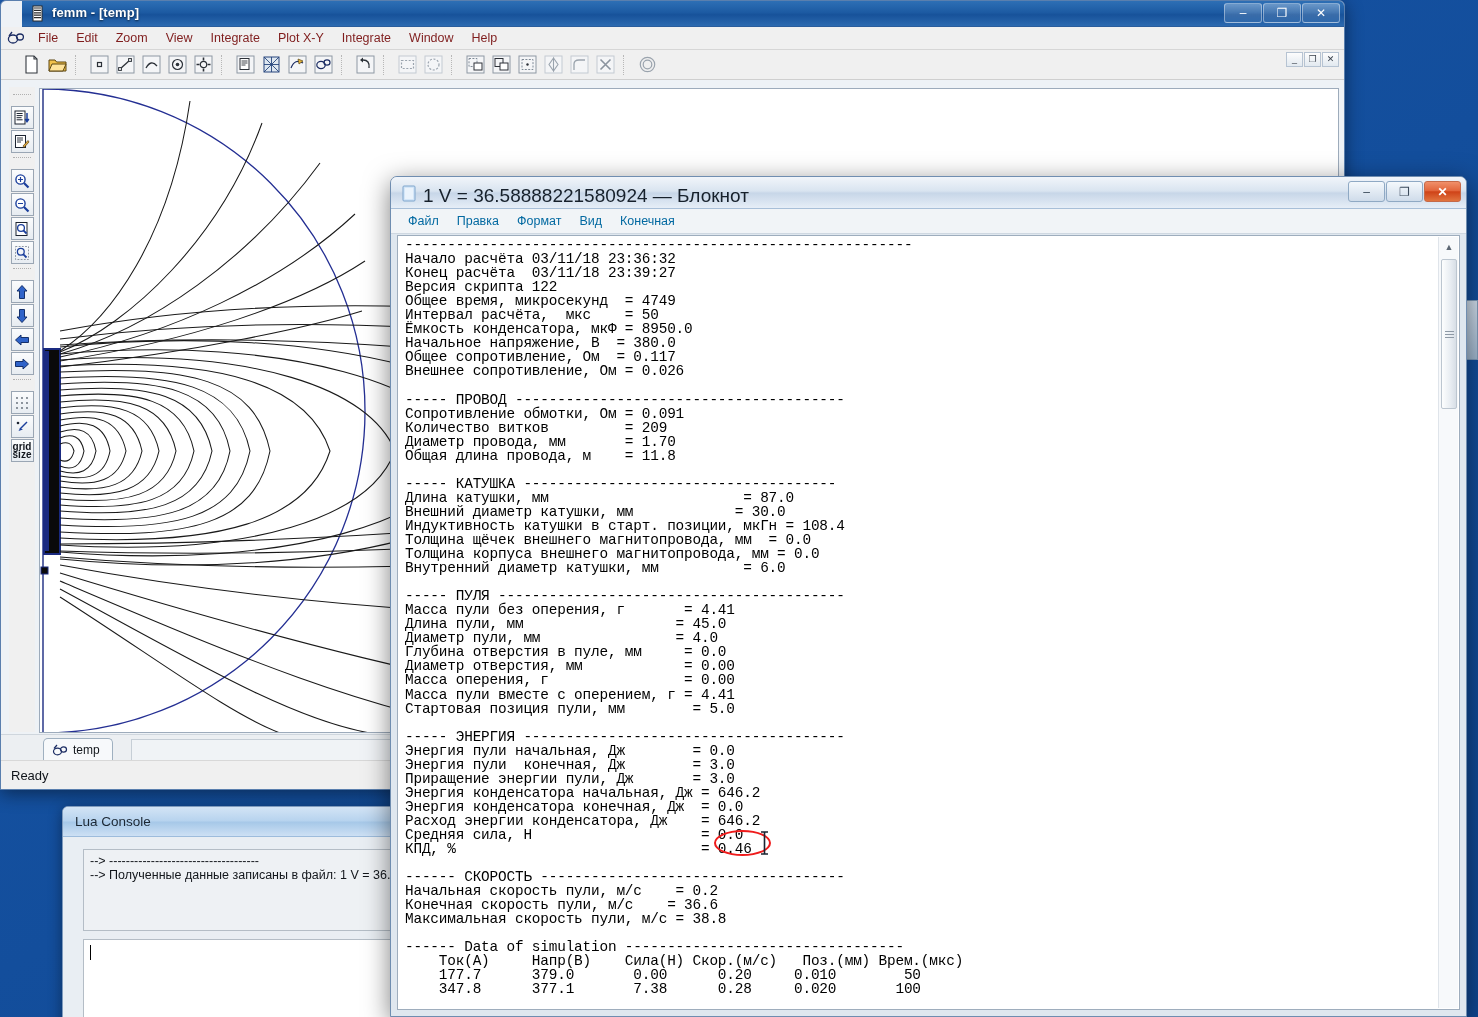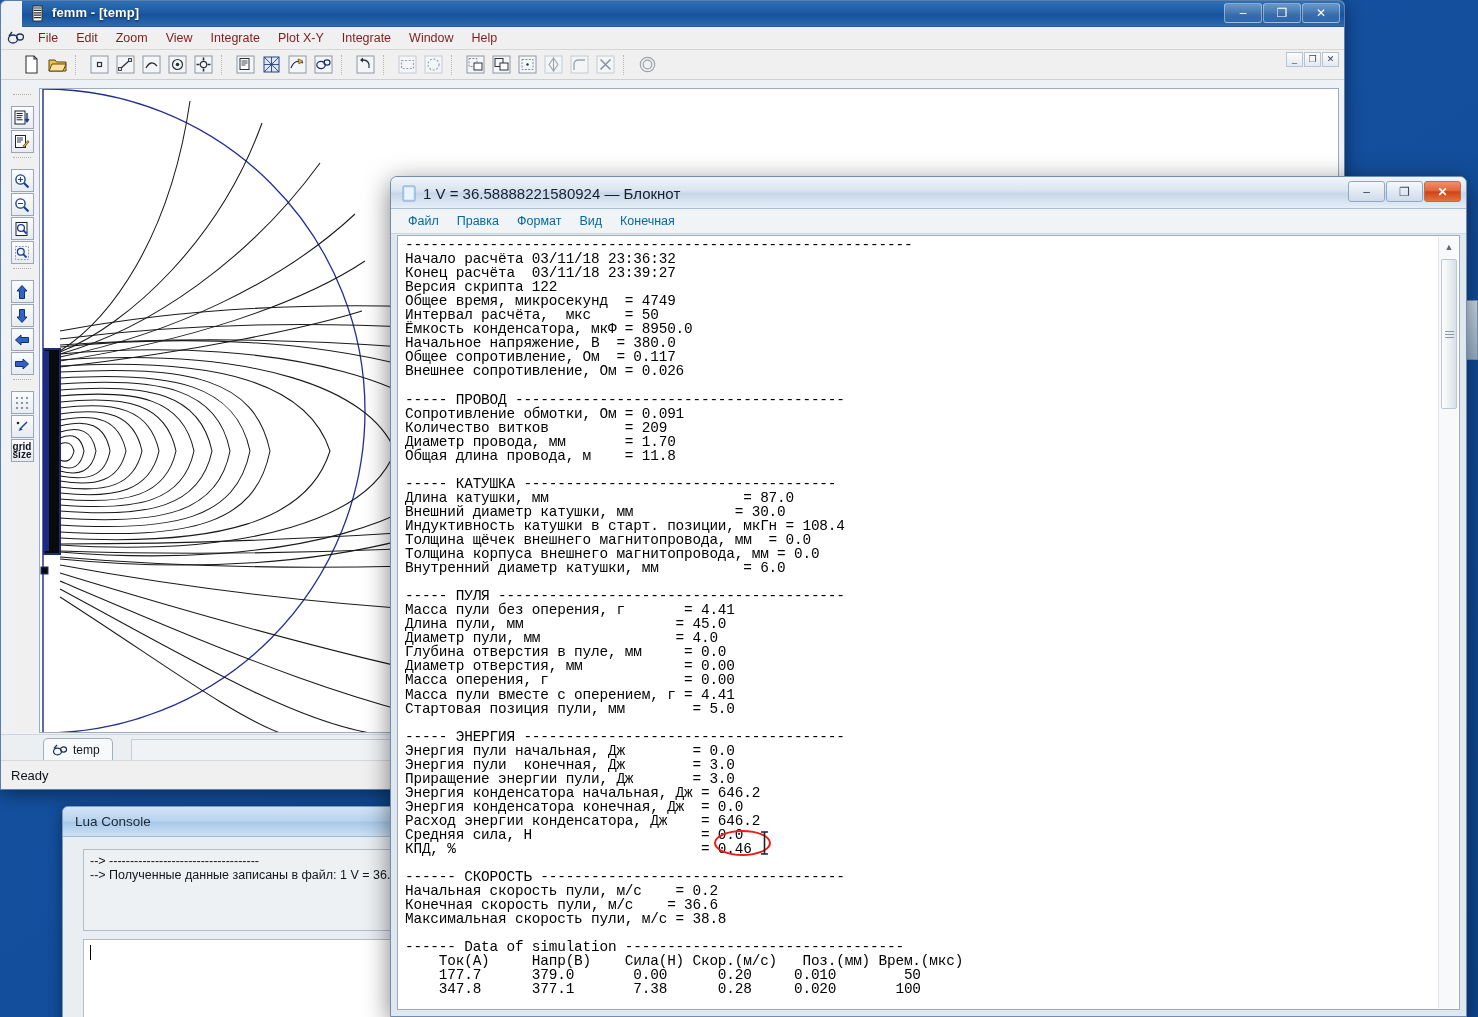--- a/index.html
+++ b/index.html
@@ -181,21 +181,21 @@
     height: 32px;
     background: linear-gradient(to bottom,#f1f5fa 0%,#d9e4f0 45%,#c7d6e8 52%,#e6eef7 100%);
     border-bottom: 1px solid #a8bfd8;
     position: relative;
   }
   #np-titlebar .np-ico {
     position:absolute; left: 11px; top: 8px; width: 14px; height: 17px;
   }
   #np-titlebar .np-title {
     position:absolute; left: 32px; top: 8px;
-    font-size: 15px; color: #16202b;
+    font-size: 19px; color: #16202b;
   }
   #np-btns { position:absolute; right: 5px; top: 4px; display:flex; gap:1px;}
   .npbtn {
     width: 37px; height: 21px; border-radius: 3px;
     border: 1px solid #8fa9c4;
     background: linear-gradient(to bottom,#f4f8fc,#cfdcea);
     display:flex;align-items:center;justify-content:center;
     color:#3b4busy; color:#3b4a5b; font-size: 12px;
   }
   .npbtn.hot {

